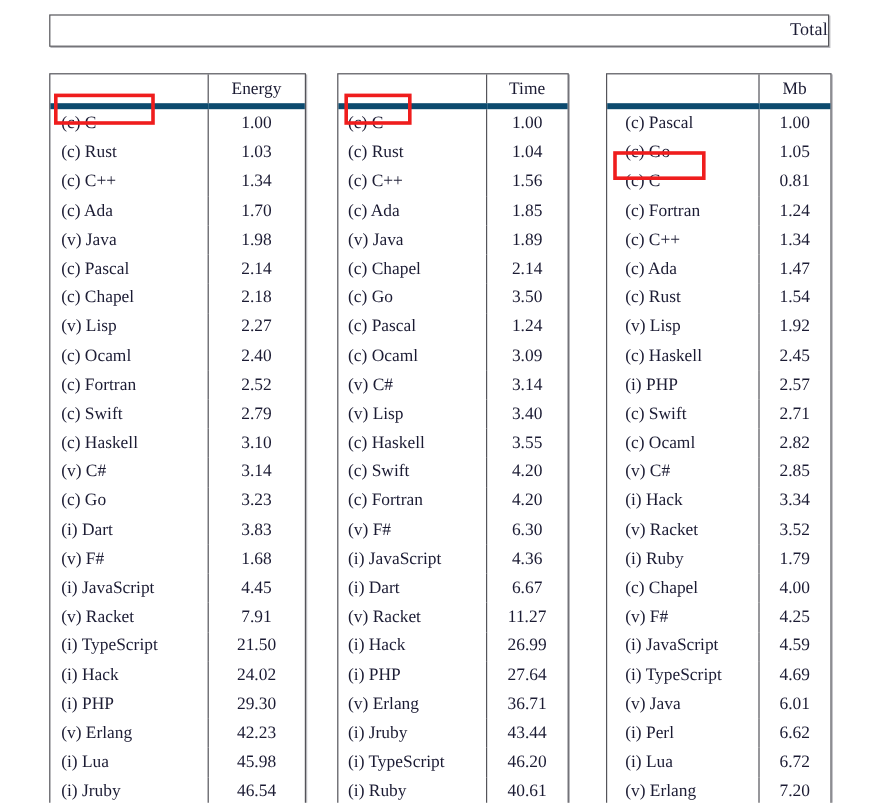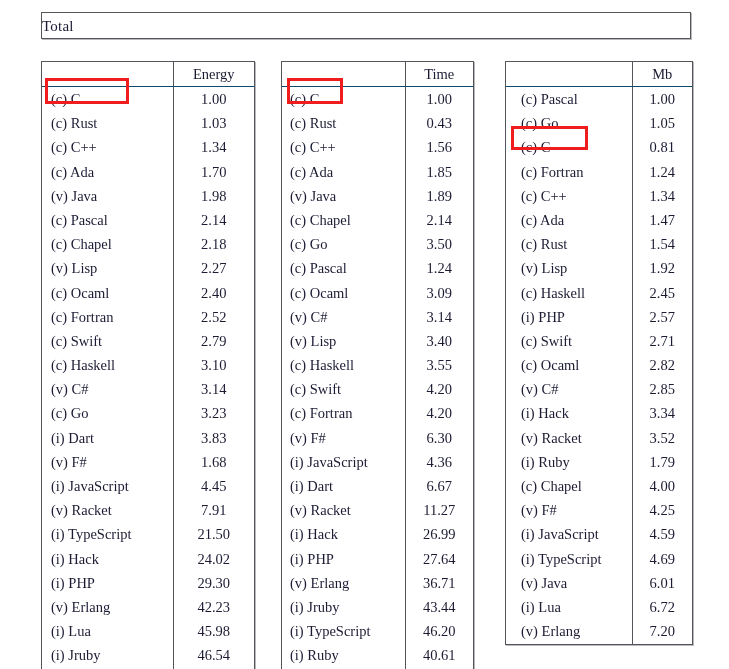--- a/index.html
+++ b/index.html
@@ -36,21 +36,21 @@
     box-sizing: border-box;
     background: #ffffff;
     box-shadow: 1px 1px 0 0 #b9b9bd;
   }
   .title-box .title-text {
     position: absolute;
     left: 0;
     right: 0;
     top: 50%;
     transform: translateY(-50%);
-    text-align: left;
+    text-align: right;
     font-size: 15px;
     line-height: 1;
     letter-spacing: 0.2px;
     color: #1b1b33;
   }
 
   
   .rank-table {
     position: absolute;
     top: 61px;
@@ -81,21 +81,21 @@
   
   table.grid th.c-name, table.grid td.c-name {
     border-right: 1px solid #54545a;
     text-align: left;
   }
   table.grid th.c-val, table.grid td.c-val {
     text-align: center;
   }
   
   table.grid thead th {
-    border-bottom: 1px solid #0c4a6e;
+    border-bottom: 5px solid #0c4a6e;
   }
 
   .t0 td.c-name, .t0 th.c-name { padding-left: 9px; }
   .t1 td.c-name, .t1 th.c-name { padding-left: 8px; }
   .t2 td.c-name, .t2 th.c-name { padding-left: 15px; }
 
   .t0 col.w-name { width: 131px; }
   .t1 col.w-name { width: 123px; }
   .t2 col.w-name { width: 126px; }
 
@@ -249,21 +249,21 @@
           <th class="c-val">Time</th>
         </tr>
       </thead>
       <tbody>
           <tr>
             <td class="c-name">(c) C</td>
             <td class="c-val">1.00</td>
           </tr>
           <tr>
             <td class="c-name">(c) Rust</td>
-            <td class="c-val">0.43</td>
+            <td class="c-val">1.04</td>
           </tr>
           <tr>
             <td class="c-name">(c) C++</td>
             <td class="c-val">1.56</td>
           </tr>
           <tr>
             <td class="c-name">(c) Ada</td>
             <td class="c-val">1.85</td>
           </tr>
           <tr>
@@ -445,20 +445,24 @@
           </tr>
           <tr>
             <td class="c-name">(i) TypeScript</td>
             <td class="c-val">4.69</td>
           </tr>
           <tr>
             <td class="c-name">(v) Java</td>
             <td class="c-val">6.01</td>
           </tr>
           <tr>
+            <td class="c-name">(i) Perl</td>
+            <td class="c-val">6.62</td>
+          </tr>
+          <tr>
             <td class="c-name">(i) Lua</td>
             <td class="c-val">6.72</td>
           </tr>
           <tr>
             <td class="c-name">(v) Erlang</td>
             <td class="c-val">7.20</td>
           </tr>
         </tbody>
     </table>
   </div>

